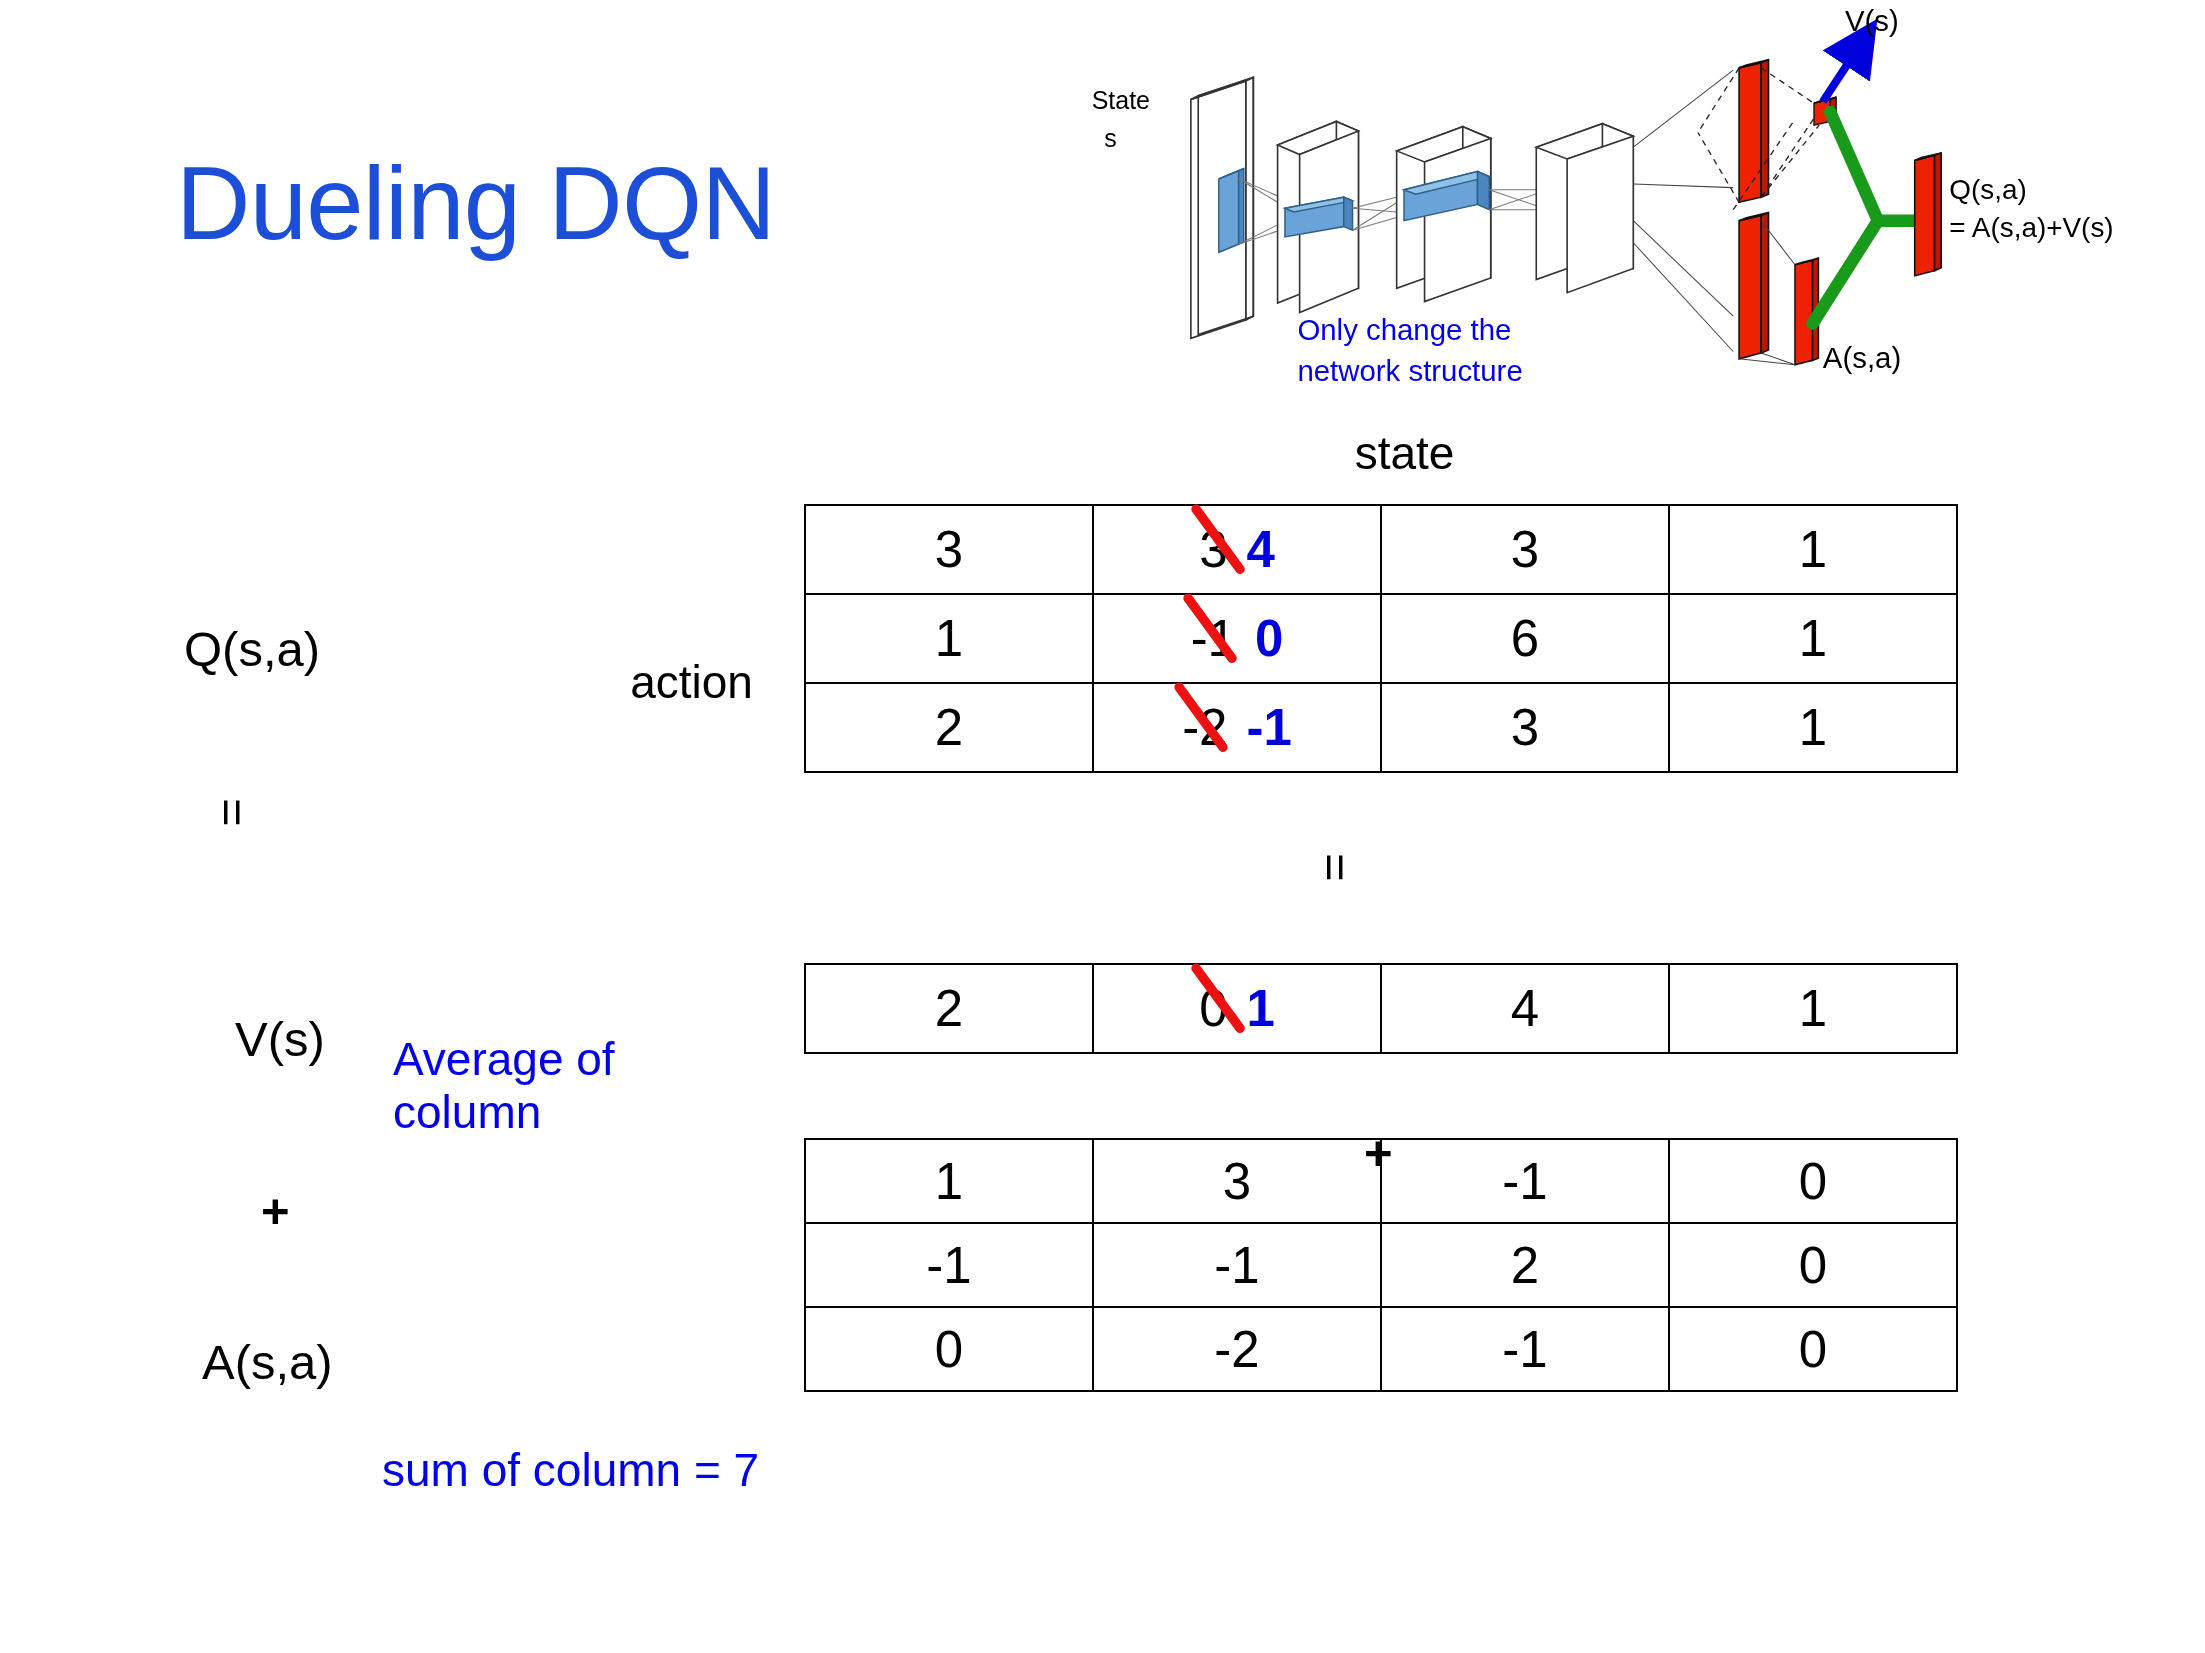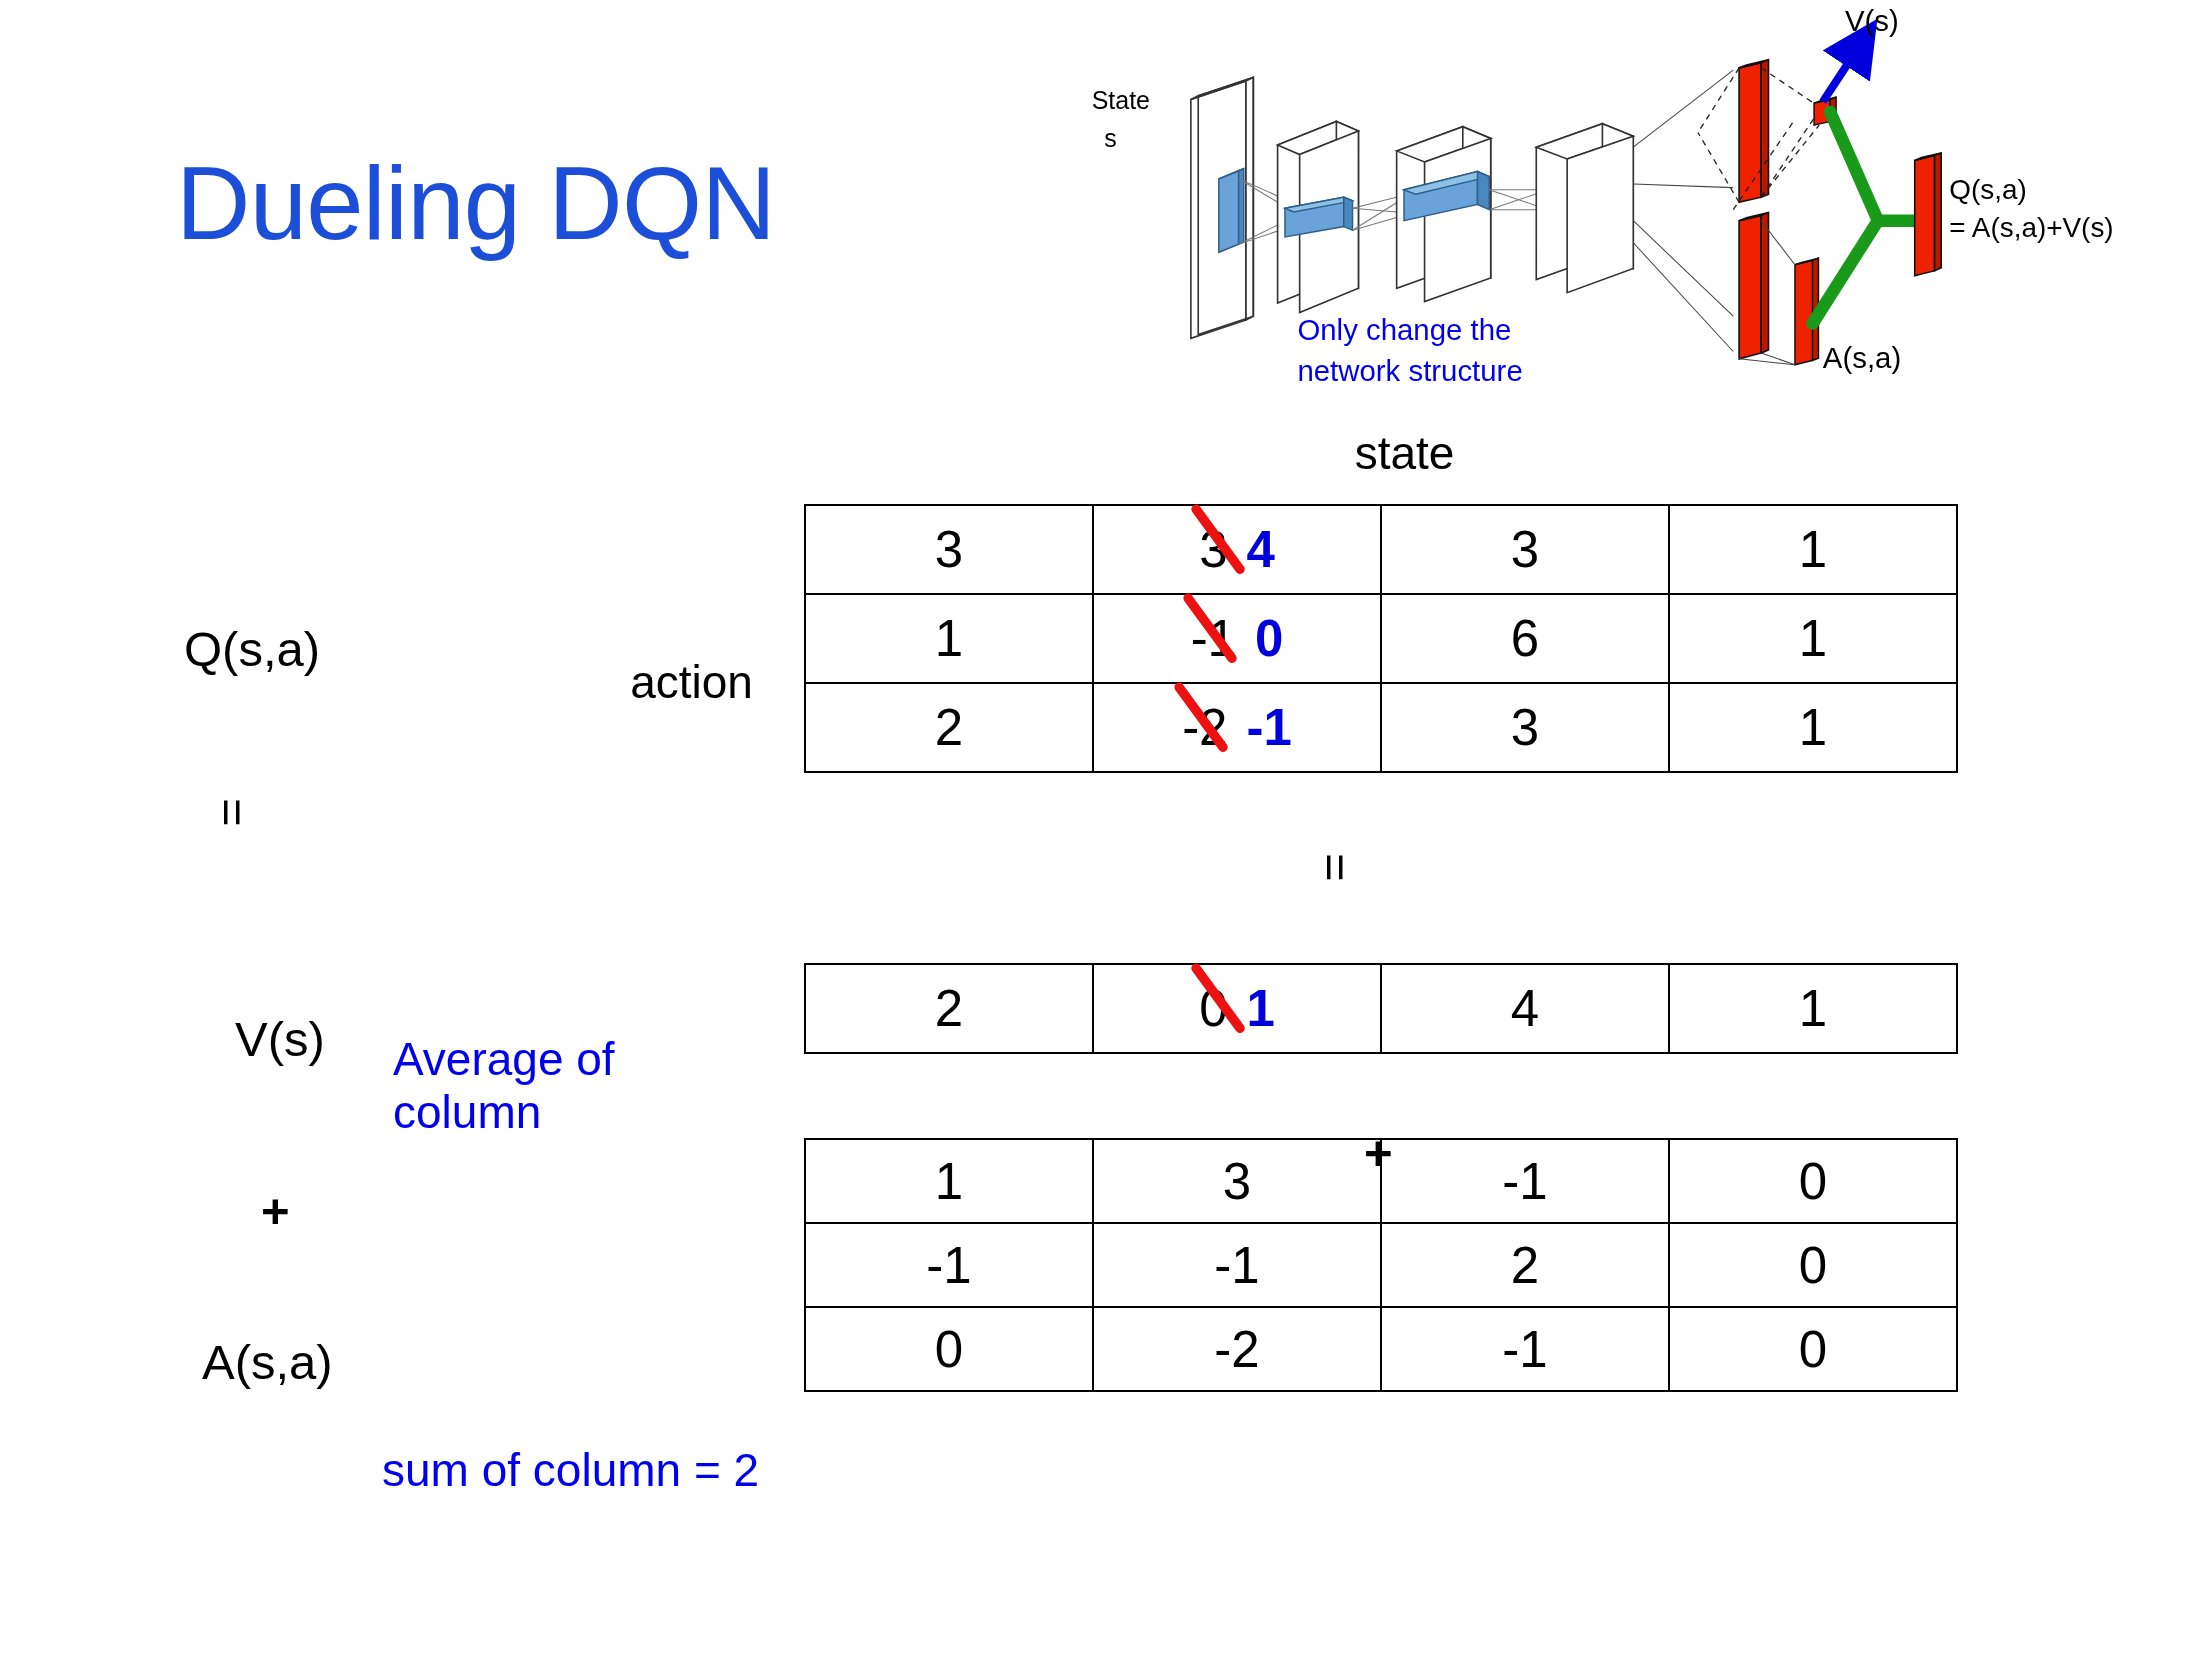--- a/index.html
+++ b/index.html
@@ -239,21 +239,21 @@
 
 <div class="abs" id="action-label">action</div>
 
 <div class="abs" id="label-q">Q(s,a)</div>
 <div class="abs" id="eq-1">=</div>
 <div class="abs" id="label-v">V(s)</div>
 <div class="abs" id="plus-1">+</div>
 <div class="abs" id="label-a">A(s,a)</div>
 
 <div class="abs blue-note" id="note-avg">Average of column</div>
-<div class="abs blue-note" id="note-sum">sum of column = 2</div>
+<div class="abs blue-note" id="note-sum">sum of column = 7</div>
 
 <div class="abs" id="eq-2">=</div>
 <div class="abs" id="plus-2">+</div>
 
 <table class="grid" id="table-q">
     <tbody>
       <tr>
         <td>3</td>
         <td class="cell-edit"><span class="inner">
             <span class="old-val">3<svg class="strike" viewBox="0 0 108 108">

